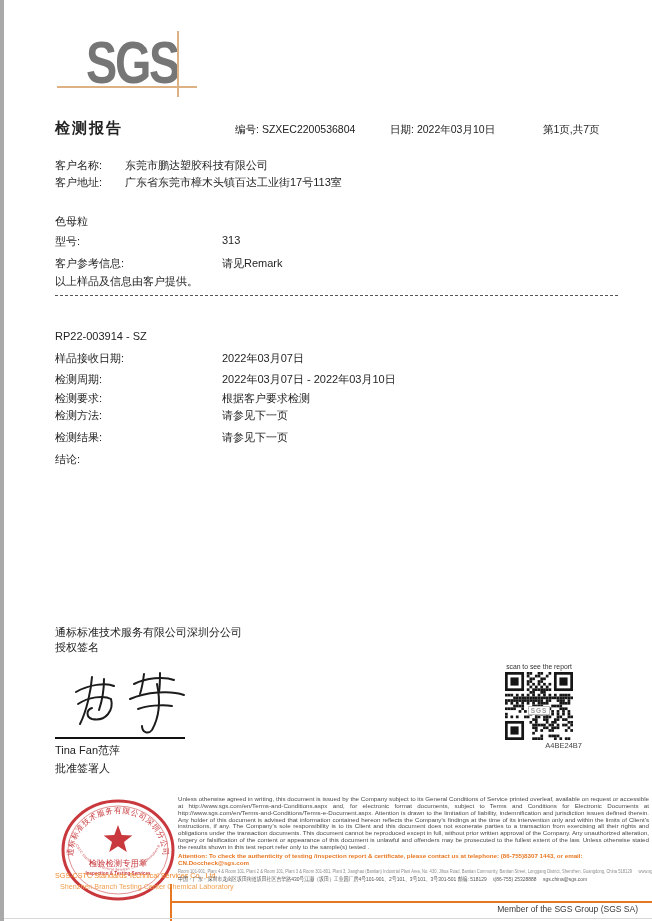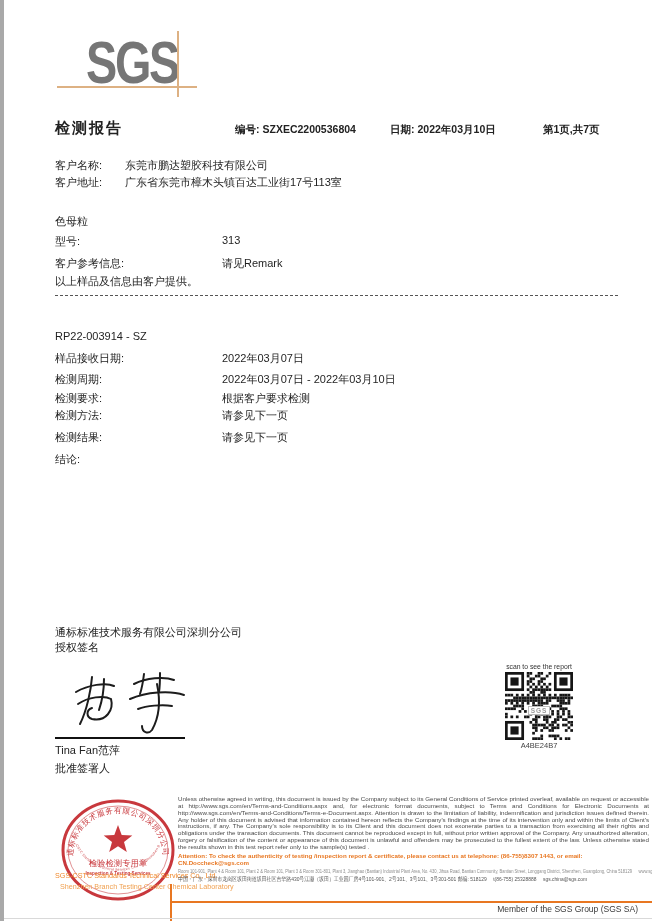--- a/index.html
+++ b/index.html
@@ -10,21 +10,21 @@
   .bottom-edge{position:absolute;left:4px;right:0;top:918px;height:1px;background:#d9d9d9}
 
   
   .logo-text{position:absolute;left:86px;top:33px;font-size:60px;line-height:1;font-weight:bold;
              color:#767676;letter-spacing:-3px;transform:scaleX(.78);transform-origin:0 0}
   .logo-hline{position:absolute;left:57px;top:86px;width:140px;height:2px;background:#ddb183}
   .logo-vline{position:absolute;left:177px;top:31px;width:2px;height:66px;background:#ddb183}
 
   
   .doc-title{position:absolute;left:55px;top:119px;font-size:15px;font-weight:bold;letter-spacing:2px}
-  .hmeta{position:absolute;top:123px;font-size:10.5px;font-weight:bold;white-space:nowrap}
+  .hmeta{position:absolute;top:123px;font-size:10.5px;font-weight:normal;white-space:nowrap}
   .hmeta .l{margin-right:3px}
   .m-no{left:235px}.m-date{left:390px}.m-page{left:543px}
 
   
   .row{position:absolute;left:55px;font-size:11px;display:flex;white-space:nowrap;color:#1f1f1f}
   .row .lbl{flex:0 0 auto}
   .row-narrow .lbl{width:70px}
   .row-wide .lbl{width:167px}
   .note{position:absolute;left:55px;font-size:11px;color:#1f1f1f}
   .sep{position:absolute;left:55px;top:295px;width:563px;border-top:1px dashed #555}
@@ -40,21 +40,21 @@
   .sig-line{position:absolute;left:55px;top:737px;width:130px;height:2px;background:#111}
   .sig-name{position:absolute;left:55px;top:743px;font-size:11px}
   .sig-role{position:absolute;left:55px;top:761px;font-size:11px}
 
   
   .qr-caption{position:absolute;left:496px;top:663px;width:86px;text-align:center;font-size:6.8px;color:#333}
   .qr-box{position:absolute;left:505px;top:672px;width:68px;height:68px;background:#fff}
   .qr-center{position:absolute;left:505px;top:699px;width:68px;text-align:center}
   .qr-center span{display:inline-block;background:#fff;padding:0 2px;font-size:6.5px;font-weight:bold;
                   color:#9a9a9a;letter-spacing:1px;border:.5px solid #bbb}
-  .qr-code-label{position:absolute;left:496px;top:741px;width:86px;text-align:center;font-size:7.5px;color:#444}
+  .qr-code-label{position:absolute;left:496px;top:741px;width:86px;text-align:right;font-size:7.5px;color:#444}
 
   
   .stamp{position:absolute;left:59px;top:798px;opacity:.92}
   .stamp text{font-family:"Liberation Sans","DejaVu Sans",sans-serif}
 
   
   .f-co1{position:absolute;left:55px;top:871px;font-size:7.2px;color:#f08a2e;white-space:nowrap}
   .f-co2{position:absolute;left:60px;top:882px;font-size:7.2px;color:#f0a050;white-space:nowrap}
 
   

